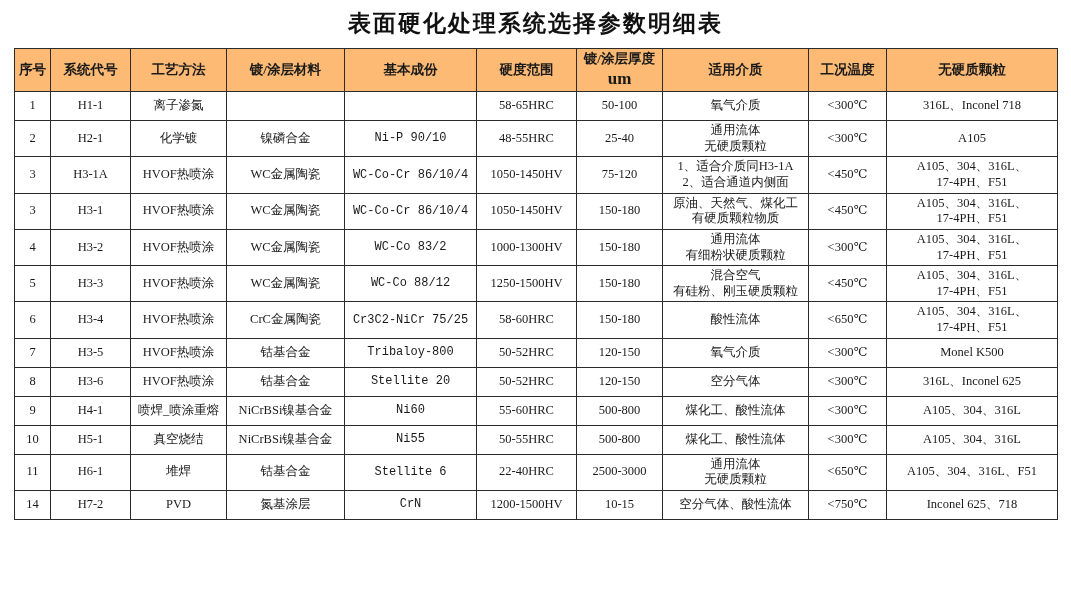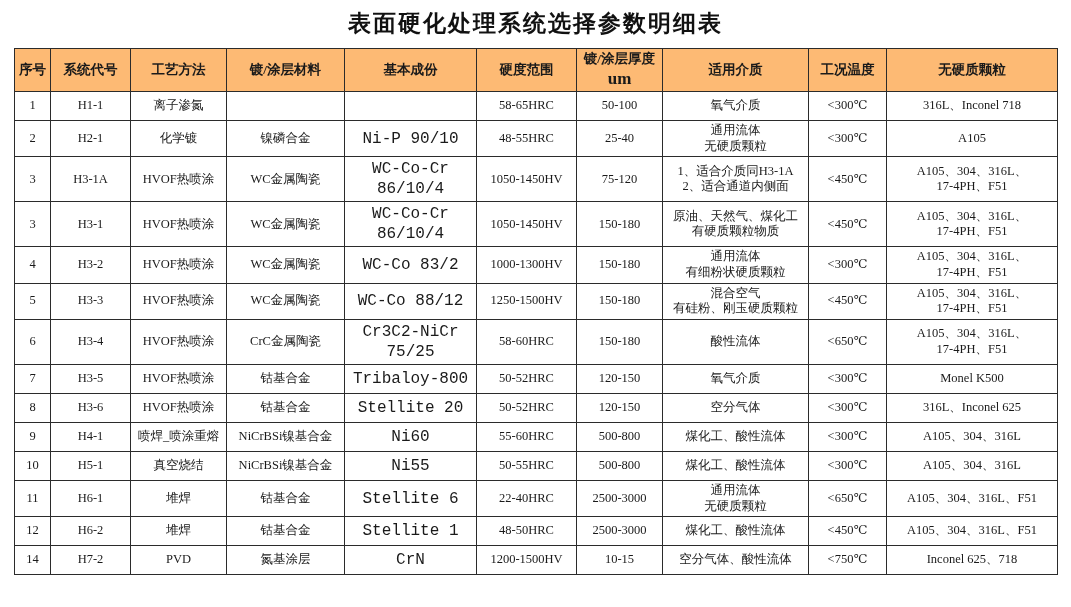--- a/index.html
+++ b/index.html
@@ -53,21 +53,21 @@
   .hdr-sub {
     display: block;
     font-size: 17px;
     font-weight: bold;
   }
   td.cell {
     height: 24px;
   }
   .mono {
     font-family: "Liberation Mono", "DejaVu Sans Mono", monospace;
-    font-size: 16px;
+    font-size: 12px;
   }
   .two-line {
     line-height: 1.3;
   }
   
   col.c0 { width: 36px; }
   col.c1 { width: 80px; }
   col.c2 { width: 96px; }
   col.c3 { width: 118px; }
   col.c4 { width: 132px; }
@@ -271,32 +271,20 @@
           <td class="cell">堆焊</td>
           <td class="cell">钴基合金</td>
           <td class="cell mono">Stellite 6</td>
           <td class="cell">22-40HRC</td>
           <td class="cell">2500-3000</td>
           <td class="cell two-line">通用流体<br>无硬质颗粒</td>
           <td class="cell">&lt;650℃</td>
           <td class="cell">A105、304、316L、F51</td>
         </tr>
         <tr>
-          <td class="cell">12</td>
-          <td class="cell">H6-2</td>
-          <td class="cell">堆焊</td>
-          <td class="cell">钴基合金</td>
-          <td class="cell mono">Stellite 1</td>
-          <td class="cell">48-50HRC</td>
-          <td class="cell">2500-3000</td>
-          <td class="cell">煤化工、酸性流体</td>
-          <td class="cell">&lt;450℃</td>
-          <td class="cell">A105、304、316L、F51</td>
-        </tr>
-        <tr>
           <td class="cell">14</td>
           <td class="cell">H7-2</td>
           <td class="cell">PVD</td>
           <td class="cell">氮基涂层</td>
           <td class="cell mono">CrN</td>
           <td class="cell">1200-1500HV</td>
           <td class="cell">10-15</td>
           <td class="cell">空分气体、酸性流体</td>
           <td class="cell">&lt;750℃</td>
           <td class="cell">Inconel 625、718</td>

